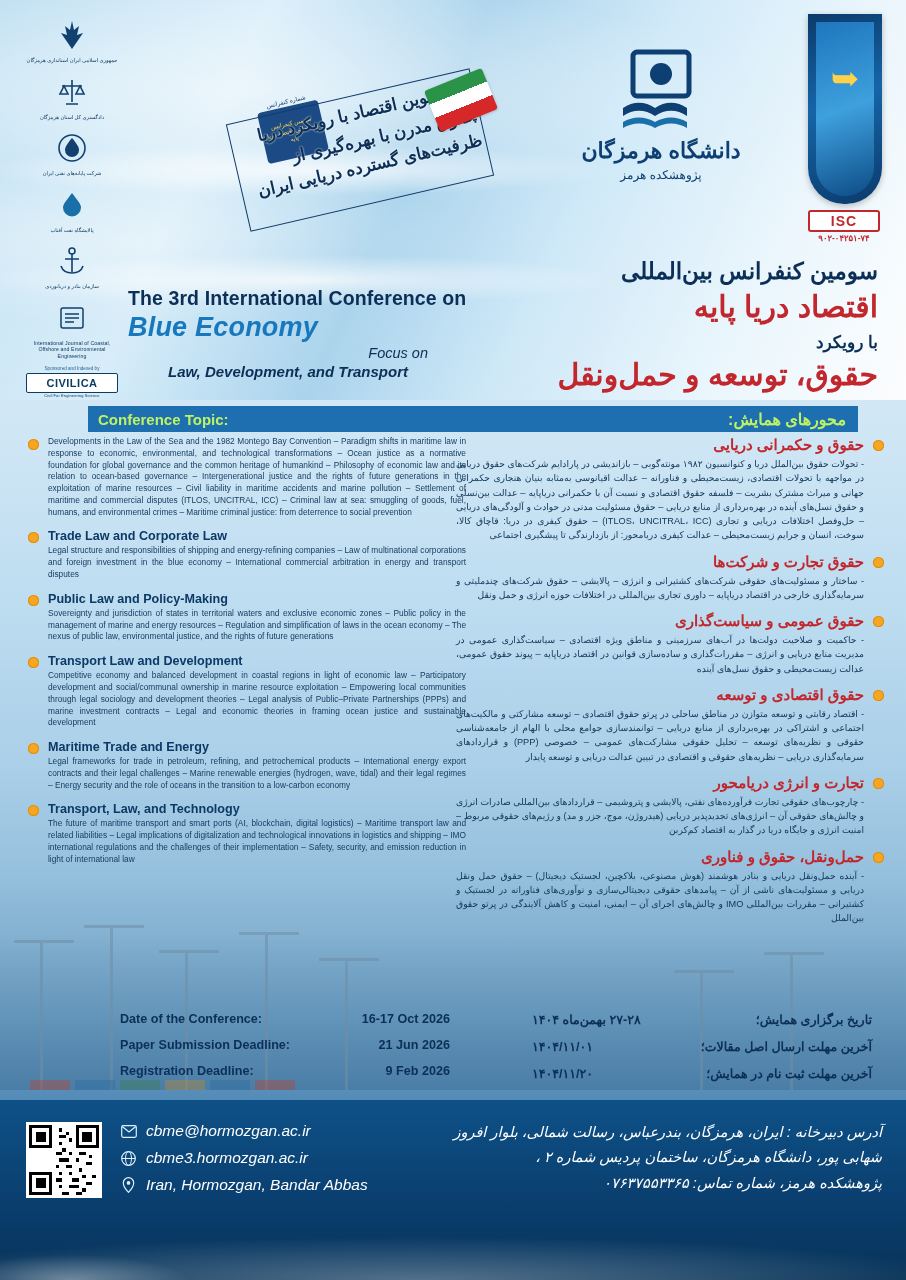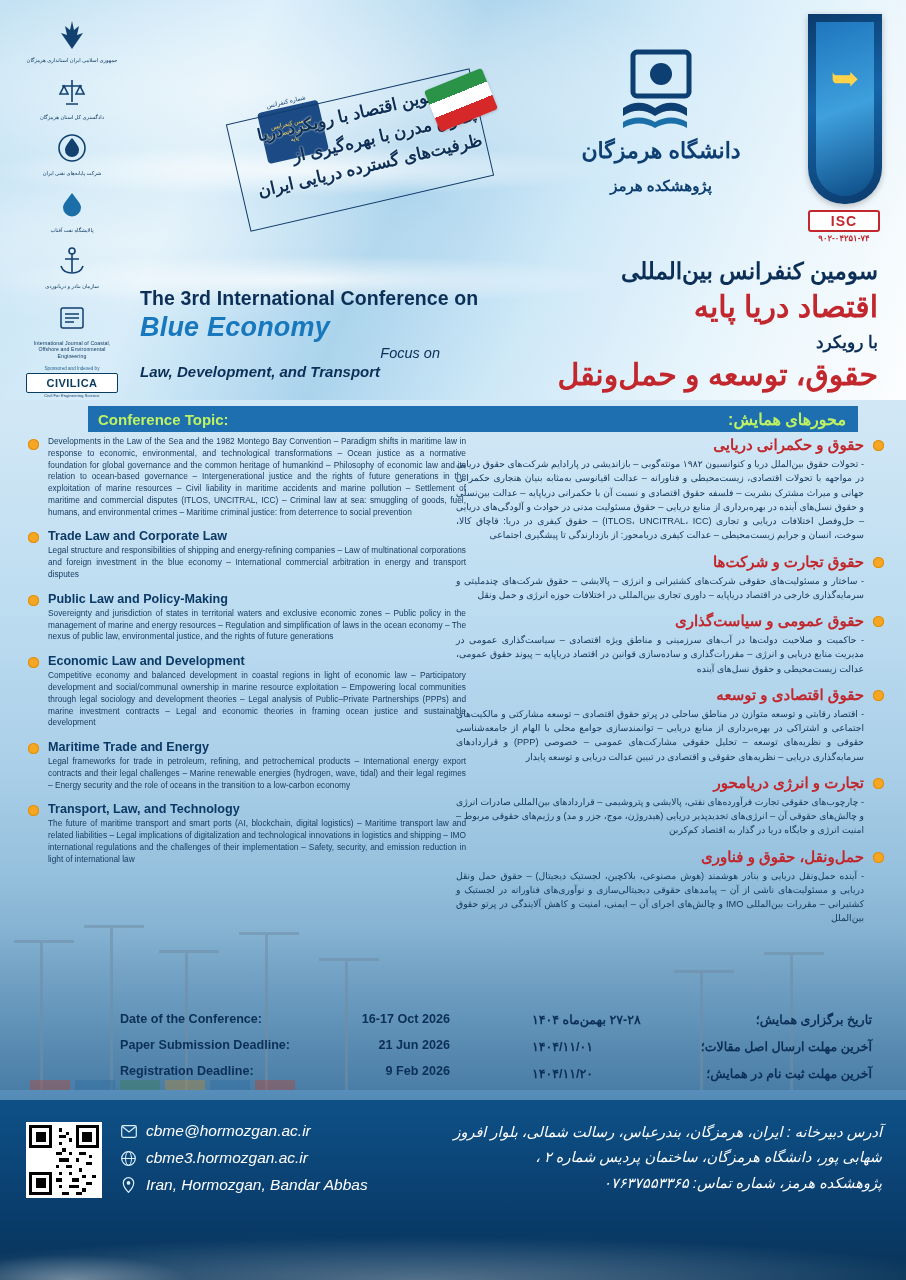--- a/index.html
+++ b/index.html
@@ -78,21 +78,21 @@
     background: linear-gradient(180deg,#2b9348 0%,#2b9348 33%,#ffffff 33%,#ffffff 66%,#d62828 66%,#d62828 100%);
     border-radius: 3px;
     box-shadow: 0 1px 3px rgba(0,0,0,.2);
   }
   
   .univ {
     position: absolute; left: 556px; top: 48px; width: 210px; text-align: center; z-index: 6;
   }
   .univ-mark { width: 92px; height: 86px; margin: 0 auto; }
   .univ-t1 { font-size: 22px; font-weight: bold; color: #0d3f73; margin-top: 4px; direction: rtl; }
-  .univ-t2 { font-size: 15px; font-weight: bold; color: #0d3f73; margin-top: 13px; direction: rtl; }
+  .univ-t2 { font-size: 12px; font-weight: normal; color: #0d3f73; margin-top: 4px; direction: rtl; }
   
   .sail {
     position: absolute; right: 24px; top: 14px; width: 74px; height: 190px;
     background: linear-gradient(160deg,#0b3a6b 0%, #1565a8 45%, #0b3a6b 100%);
     border-radius: 0 0 36px 36px;
     box-shadow: 0 2px 6px rgba(0,0,0,.25);
     z-index: 6;
   }
   .sail .inner {
     position: absolute; inset: 8px; border-radius: 0 0 30px 30px;
@@ -105,25 +105,25 @@
   .isc {
     position: absolute; right: 26px; top: 210px; width: 72px; text-align: center; z-index: 7;
   }
   .isc-badge {
     background: #fff; border: 2px solid #c1272d; color: #c1272d;
     font-weight: bold; font-size: 14px; border-radius: 3px; padding: 1px 0;
     letter-spacing: 1px;
   }
   .isc-num { font-size: 8.5px; color: #c1272d; font-weight: bold; direction: rtl; margin-top: 1px;}
   
-  .en-title { position: absolute; left: 140px; top: 287px; width: 360px; z-index: 6; }
+  .en-title { position: absolute; left: 128px; top: 287px; width: 360px; z-index: 6; }
   .en-l1 { font-size: 19.5px; font-weight: bold; color: #0c2f57; letter-spacing: .1px; }
   .en-l2 { font-size: 27px; font-weight: bold; font-style: italic; color: #1878bd; margin-top: 2px; letter-spacing: .2px; }
   .en-l3 { font-size: 14.5px; font-style: italic; color: #0c2f57; text-align: right; width: 300px; margin-top: 2px;}
-  .en-l4 { font-size: 15px; font-style: italic; font-weight: bold; color: #0c2f57; text-align: left; width: 320px; margin-top: 2px;}
+  .en-l4 { font-size: 15px; font-style: italic; font-weight: bold; color: #0c2f57; text-align: center; width: 320px; margin-top: 2px;}
   .fa-title { position: absolute; right: 28px; top: 258px; width: 400px; text-align: right; direction: rtl; z-index: 6;}
   .fa-l1 { font-size: 23px; font-weight: bold; color: #0c2f57; }
   .fa-l2 { font-size: 30px; font-weight: bold; color: #c1272d; margin-top: 4px; }
   .fa-l3 { font-size: 17px; font-weight: bold; color: #0c2f57; margin-top: 8px; }
   .fa-l4 { font-size: 30px; font-weight: bold; color: #c1272d; margin-top: 4px; }
   
   .bar {
     position: absolute; top: 406px; height: 26px;
     background: #1d6fb0; color: #bef264; display: flex; align-items: center;
   }
@@ -344,21 +344,21 @@
       <h3>Trade Law and Corporate Law</h3>
       <p>Legal structure and responsibilities of shipping and energy-refining companies – Law of multinational corporations and foreign investment in the blue economy – International commercial arbitration in energy and transport disputes</p>
     </div>
     <div class="topic">
       <span class="dot"></span>
       <h3>Public Law and Policy-Making</h3>
       <p>Sovereignty and jurisdiction of states in territorial waters and exclusive economic zones – Public policy in the management of marine and energy resources – Regulation and simplification of laws in the ocean economy – The nexus of public law, environmental justice, and the rights of future generations</p>
     </div>
     <div class="topic">
       <span class="dot"></span>
-      <h3>Economic Law and Development</h3>
+      <h3>Transport Law and Development</h3>
       <p>Competitive economy and balanced development in coastal regions in light of economic law – Participatory development and social/communal ownership in marine resource exploitation – Empowering local communities through legal sociology and development theories – Legal analysis of Public–Private Partnerships (PPPs) and marine investment contracts – Legal and economic theories in framing ocean justice and sustainable development</p>
     </div>
     <div class="topic">
       <span class="dot"></span>
       <h3>Maritime Trade and Energy</h3>
       <p>Legal frameworks for trade in petroleum, refining, and petrochemical products – International energy export contracts and their legal challenges – Marine renewable energies (hydrogen, wave, tidal) and their legal regimes – Energy security and the role of oceans in the transition to a low-carbon economy</p>
     </div>
     <div class="topic">
       <span class="dot"></span>
       <h3>Transport, Law, and Technology</h3>

